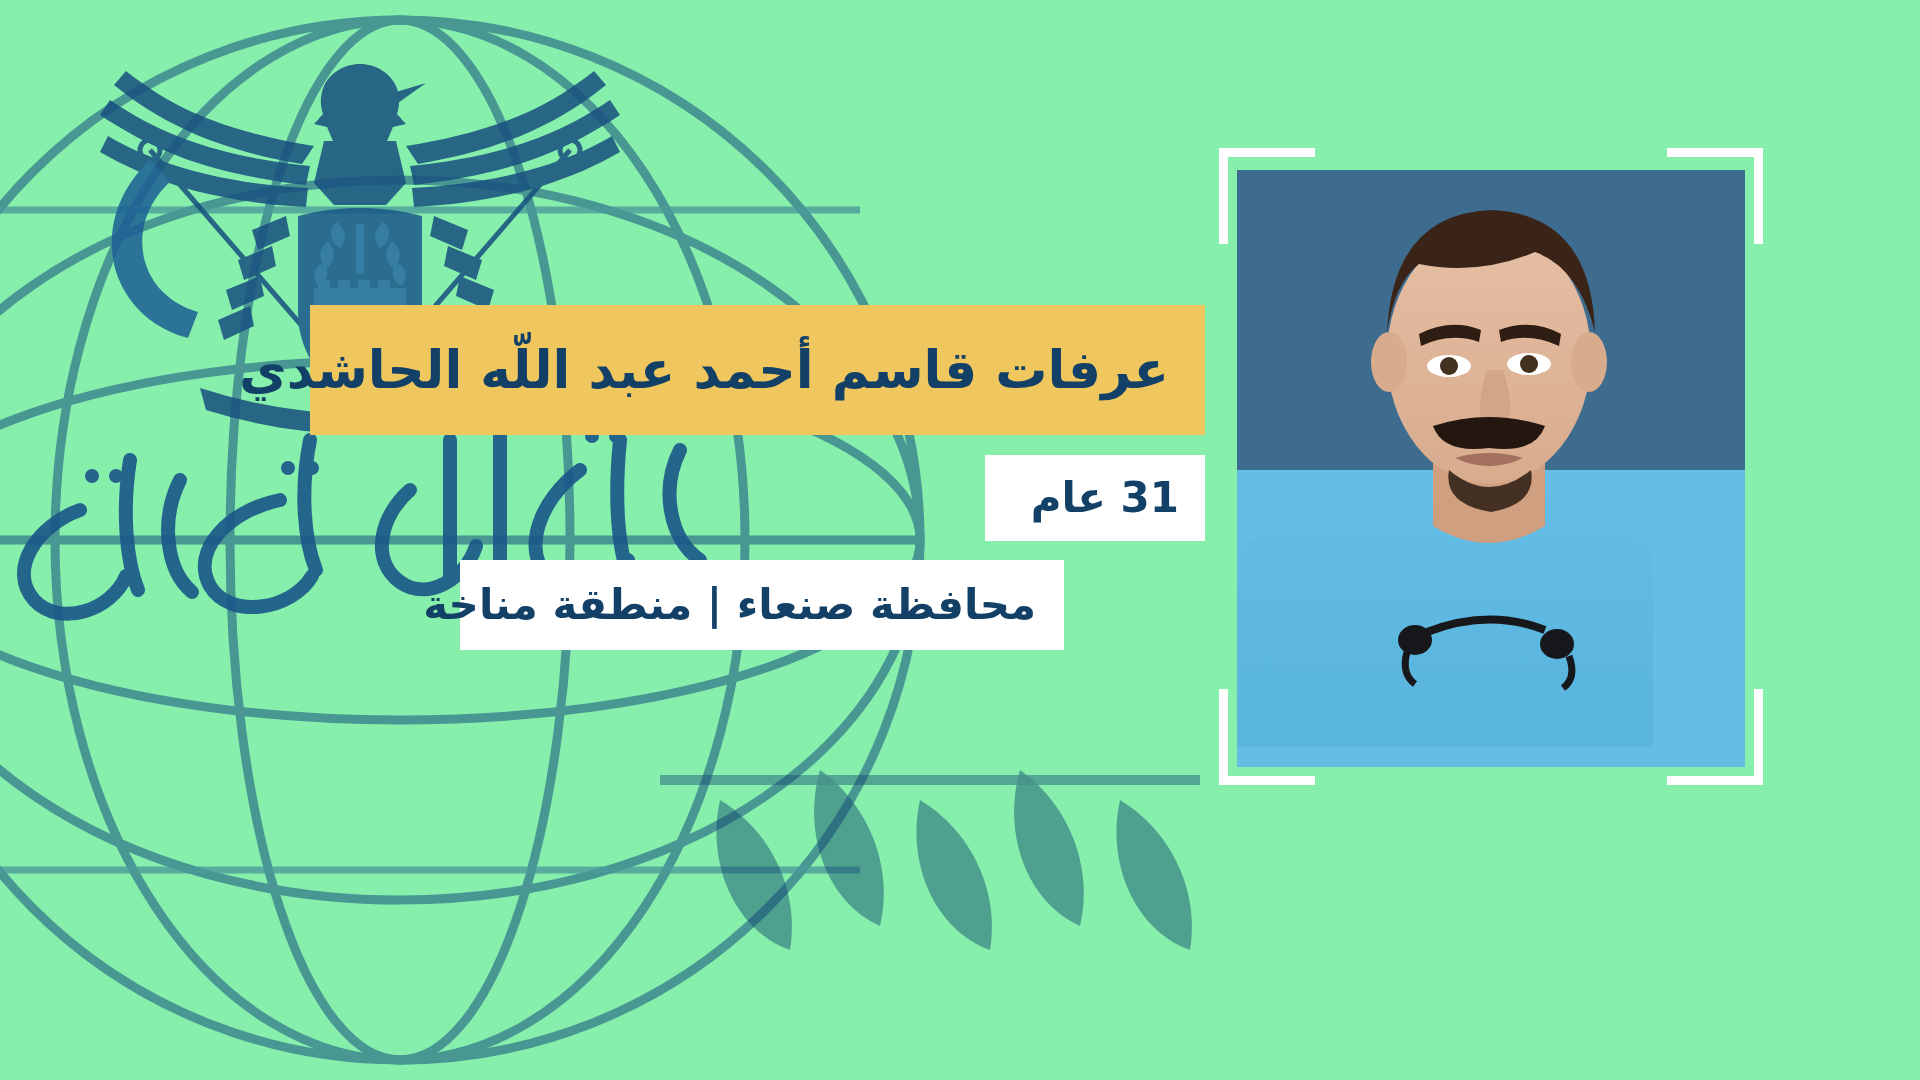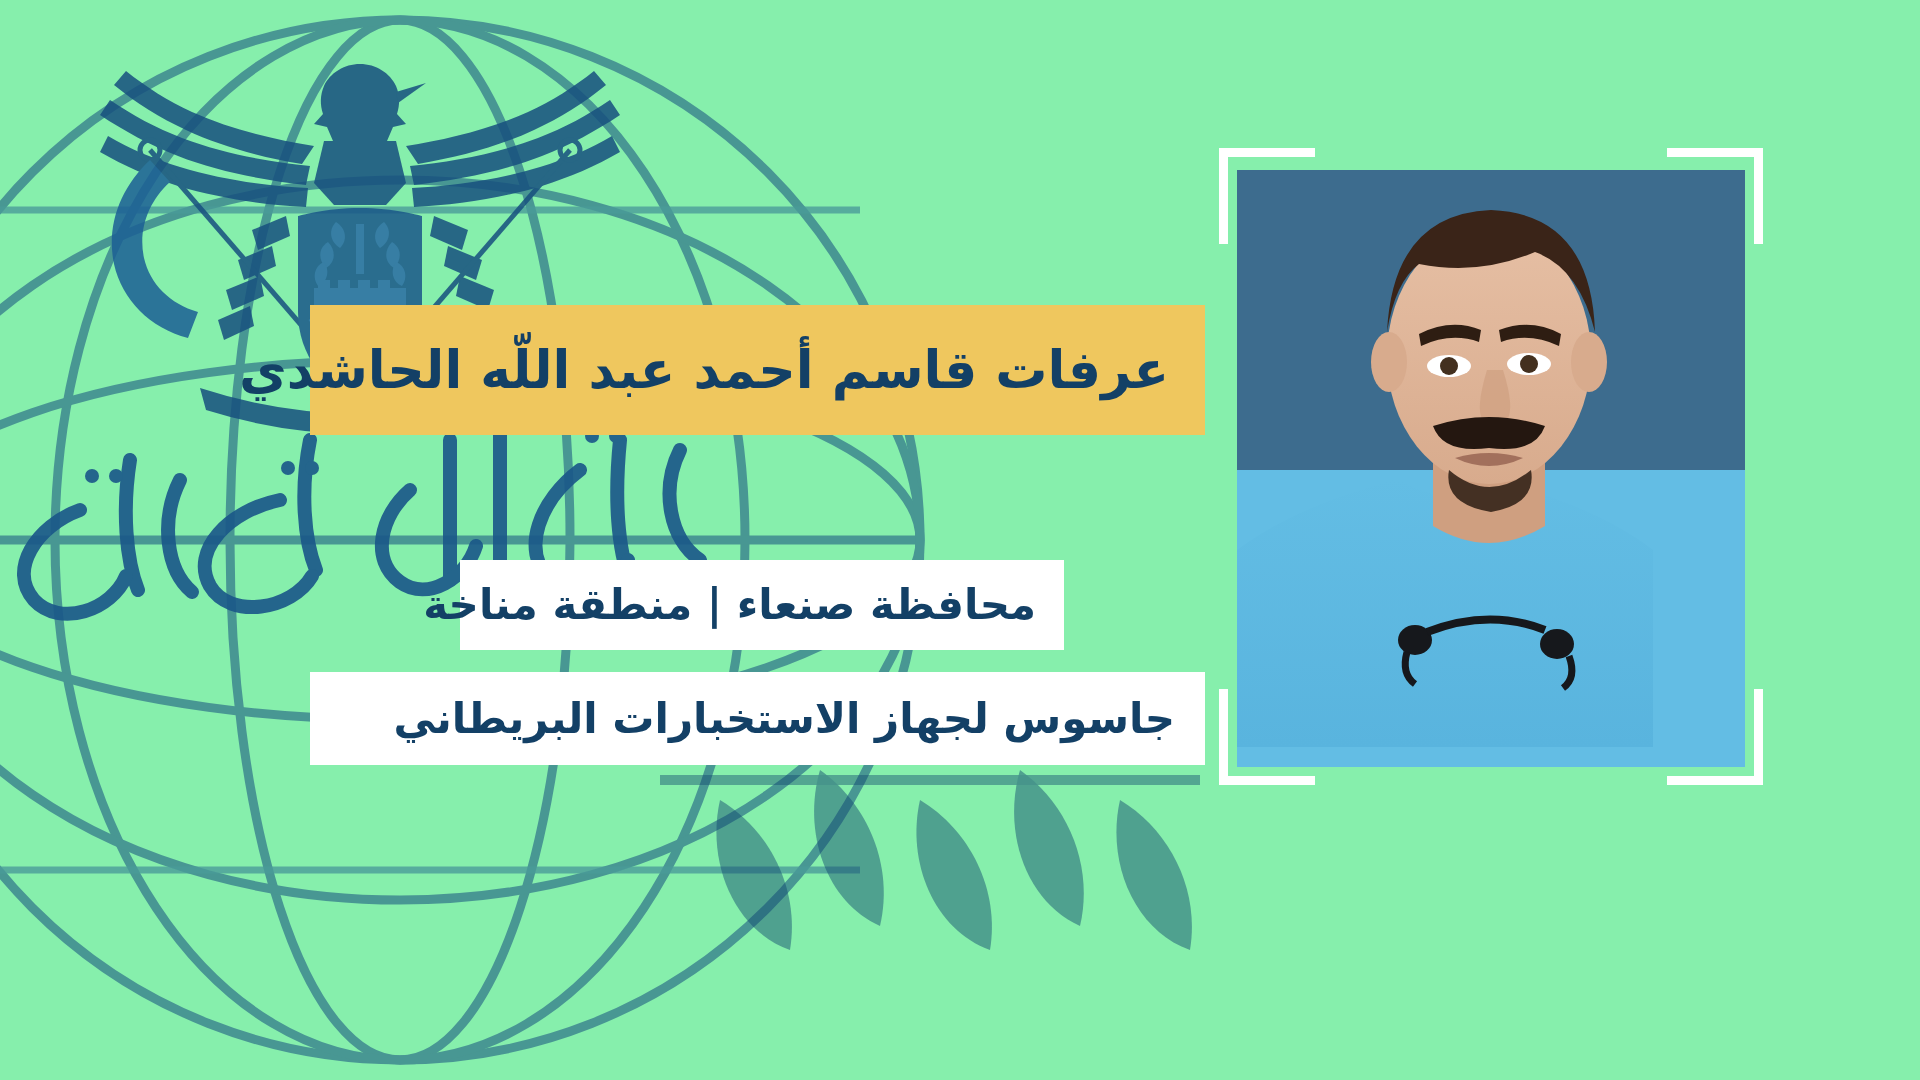--- a/index.html
+++ b/index.html
@@ -306,22 +306,22 @@
     <div class="corner c-br">
         <i class="h"></i>
         <i class="v"></i>
       </div>
   </div>
 
   <div class="banner" id="banner-name">
     <span>عرفات قاسم أحمد عبد اللّه الحاشدي</span>
   </div>
 
+  <div class="banner" id="banner-age">
+    <span>31 عام</span>
+  </div>
 
   <div class="banner" id="banner-location">
     <span>محافظة صنعاء | منطقة مناخة</span>
   </div>
 
-  <div class="banner" id="banner-charge">
-    <span>جاسوس لجهاز الاستخبارات البريطاني</span>
-  </div>
 
 </div>
 
 </body></html>

